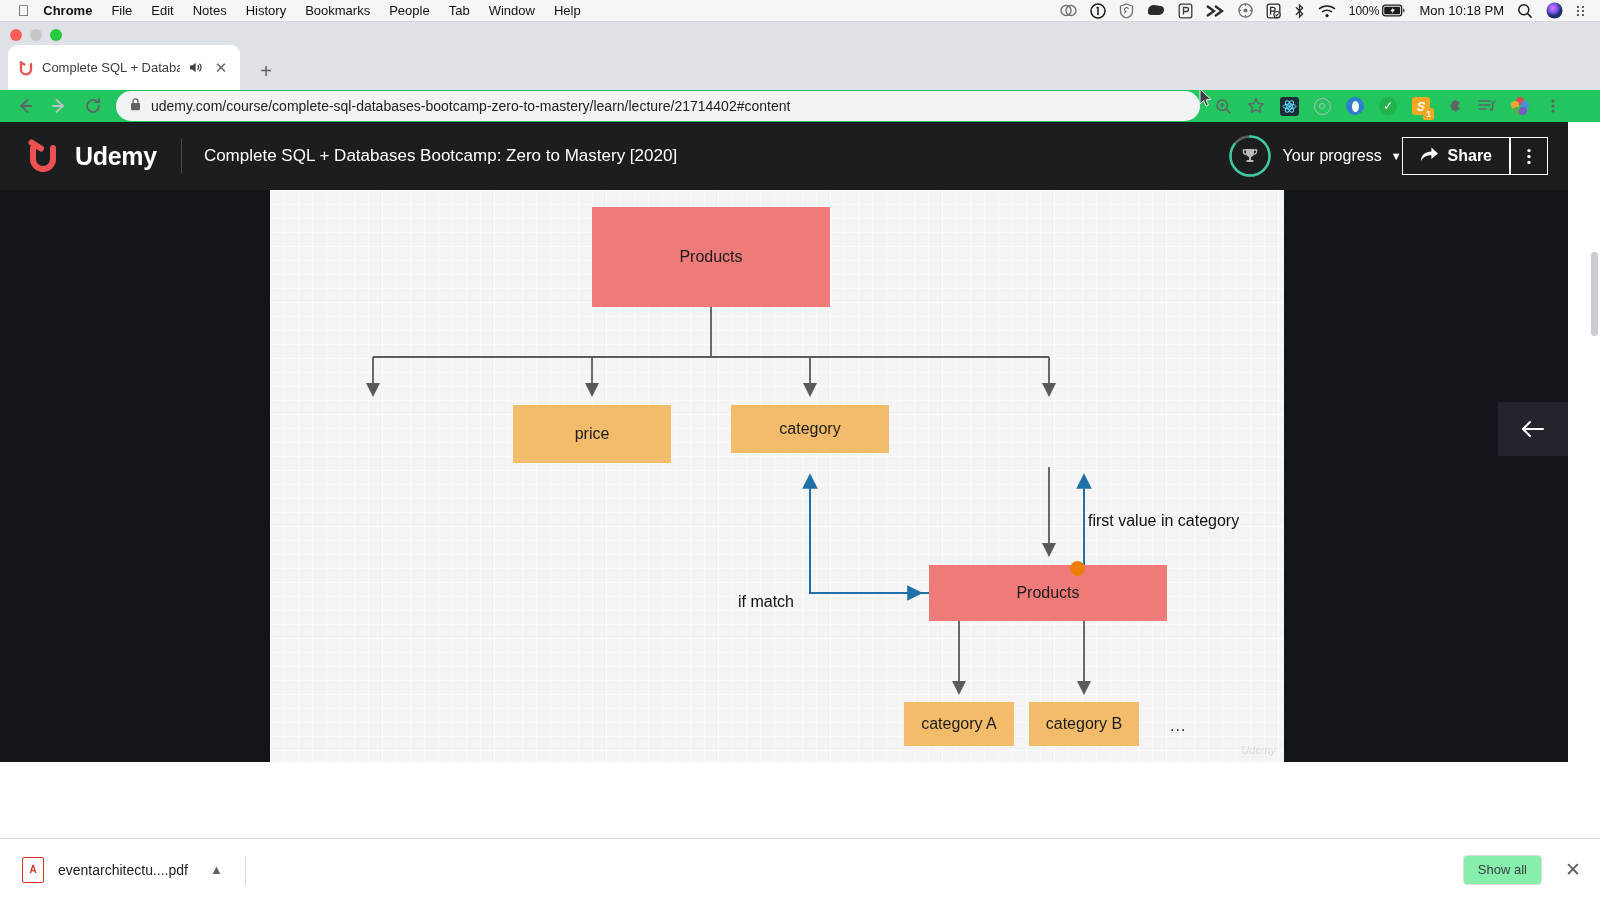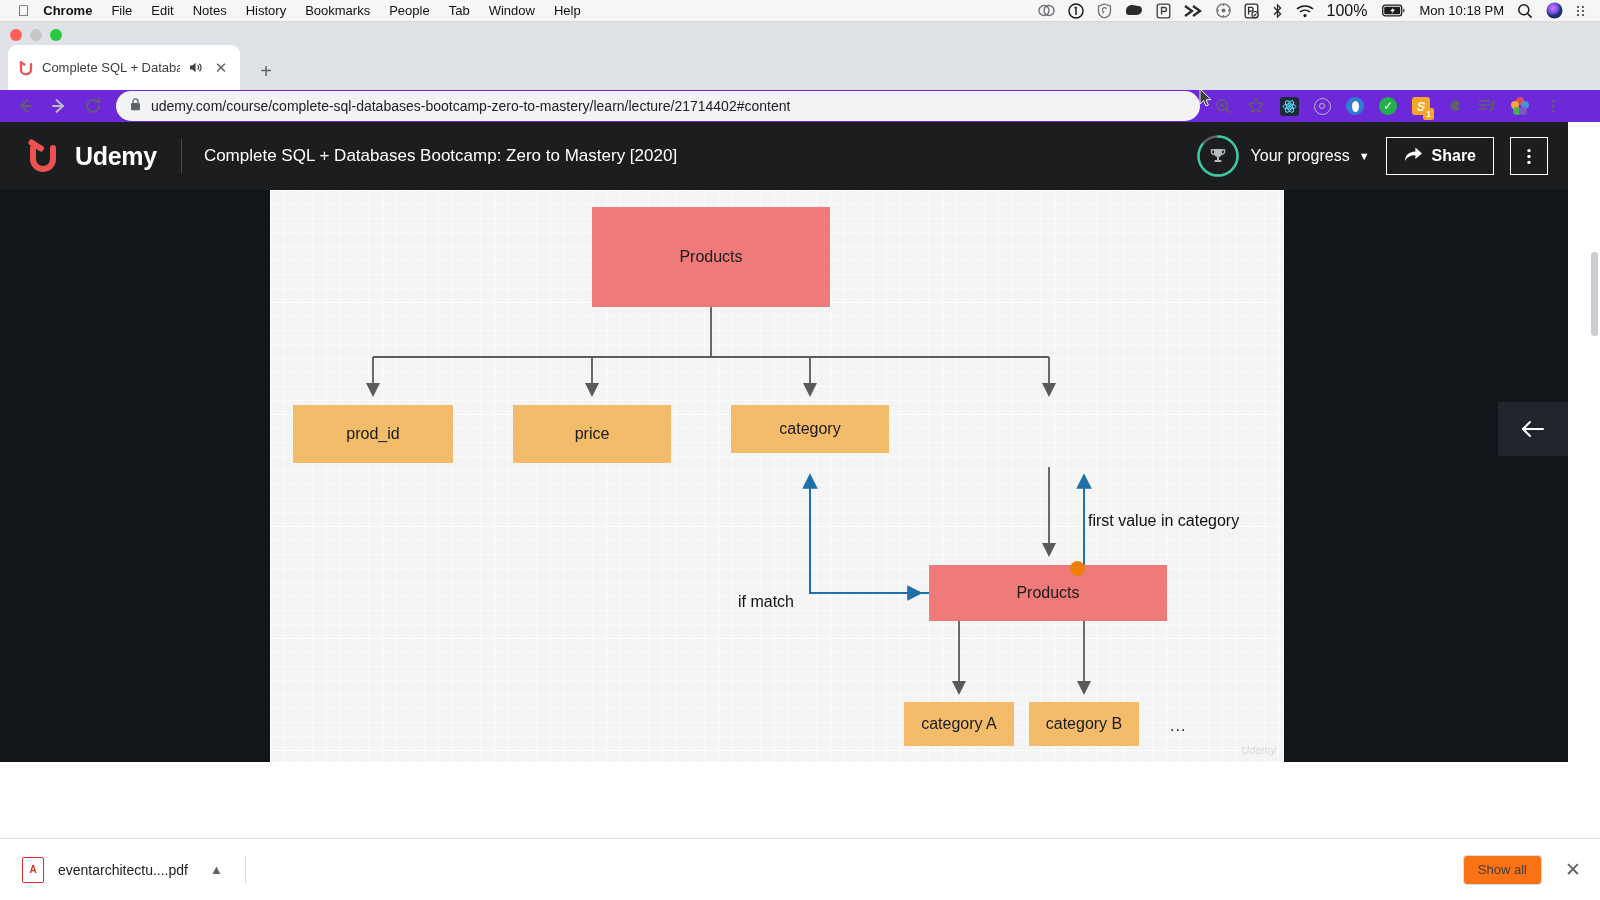--- a/index.html
+++ b/index.html
@@ -16,21 +16,21 @@
     background: #f6f6f6; border-bottom: 1px solid #d8d8d8;
     display: flex; align-items: center; padding: 0 8px;
     font-size: 13px; color: #101010;
   }
   .macbar .apple { font-size: 15px; margin: 0 14px 0 10px; line-height: 1; }
   .macbar .mi { margin-right: 19px; white-space: nowrap; }
   .macbar .mi.bold { font-weight: bold; }
   .macbar .right { margin-left: auto; display: flex; align-items: center; gap: 13px; padding-right: 4px; }
   .macbar .right .ic { display: flex; align-items: center; justify-content: center; }
   .macbar .clock { font-size: 13px; white-space: nowrap; }
-  .batt { font-size: 16px; white-space: nowrap; display:flex; align-items:center; gap:15px;}
+  .batt { font-size: 12px; white-space: nowrap; display:flex; align-items:center; gap:3px;}
 
   
   .tabstrip {
     position: absolute; top: 22px; left: 0; width: 1600px; height: 68px;
     background: #dee1e6;
   }
   .trafficlights { position: absolute; top: 7px; left: 10px; display: flex; gap: 8px; }
   .tl { width: 12px; height: 12px; border-radius: 50%; }
   .tl.r { background: #ff5f57; } .tl.y { background: #c6c6c6; } .tl.g { background: #28c840; }
 
@@ -45,21 +45,21 @@
     white-space: nowrap; text-overflow: clip; max-width: 148px;
   }
   .tab .mute { width: 16px; flex: none; display:flex;align-items:center;justify-content:center;}
   .tab .x { width: 18px; height: 18px; flex: none; display: flex; align-items: center; justify-content: center; font-size: 15px; color: #5f6368; }
   .newtab { position: absolute; top: 36px; left: 253px; width: 26px; height: 26px;
     display: flex; align-items: center; justify-content: center; font-size: 20px; color: #5f6368; font-weight: 300;}
 
   
   .toolbar {
     position: absolute; top: 90px; left: 0; width: 1600px; height: 32px;
-    background: #6d28d9; display: flex; align-items: center; padding: 0 8px;
+    background: #22c55e; display: flex; align-items: center; padding: 0 8px;
   }
   .navbtn { width: 34px; height: 34px; display: flex; align-items: center; justify-content: center;
     font-size: 19px; color: #5f6368; flex: none; }
   .navbtn.dim { color: #bdc1c6; }
   .omnibox {
     flex: 1; height: 30px; background: #f1f3f4; border-radius: 16px;
     display: flex; align-items: center; padding: 0 14px; gap: 10px;
     margin: 0 8px 0 6px; max-width: 1084px;
   }
   .omnibox .lock { font-size: 12px; color: #5f6368; }
@@ -85,21 +85,21 @@
   
   .udemy-header {
     position: absolute; top: 122px; left: 0; width: 1568px; height: 68px;
     background: #1c1d1f; display: flex; align-items: center; padding: 0 20px;
   }
   .ulogo { display: flex; align-items: center; gap: 9px; margin-left: 6px; }
   .ulogo .mark { width: 40px; height: 40px; }
   .ulogo .word { color: #fff; font-size: 25px; font-weight: bold; letter-spacing: -0.3px; }
   .vdiv { width: 1px; height: 34px; background: #4a4c4f; margin: 0 22px 0 24px; }
   .course-title { color: #fff; font-size: 17px; white-space: nowrap; }
-  .uheader-right { margin-left: auto; display: flex; align-items: center; gap: 16px; }
+  .uheader-right { margin-left: auto; display: flex; align-items: center; }
   .progress-wrap { display: flex; align-items: center; gap: 11px; }
   .progress-ring { width: 44px; height: 44px; position: relative; }
   .progress-ring .trophy { position: absolute; inset: 0; display: flex; align-items: center; justify-content: center; font-size: 18px; }
   .progress-label { color: #fff; font-size: 16px; display: flex; align-items: center; gap: 9px; white-space: nowrap; }
   .chev { font-size: 11px; }
   .share-btn {
     border: 1px solid #fff; color: #fff; background: transparent; height: 38px;
     padding: 0 17px; font-size: 16px; font-weight: bold; display: flex;
     align-items: center; gap: 9px; font-family: inherit; white-space: nowrap;
   }
@@ -158,21 +158,21 @@
   .dl-item { display: flex; align-items: center; gap: 14px; padding-left: 8px; }
   .pdf-ic {
     width: 22px; height: 26px; border: 1.6px solid #d93025; border-radius: 2px; color: #d93025;
     font-size: 10px; font-weight: bold; display: flex; align-items: center; justify-content: center;
   }
   .dl-name { font-size: 14px; color: #202124; white-space: nowrap; }
   .dl-caret { font-size: 13px; color: #5f6368; margin-left: 8px; }
   .shelf-sep { width: 1px; height: 28px; background: #dadce0; margin-left: 22px; }
   .shelf-right { margin-left: auto; display: flex; align-items: center; gap: 18px; }
   .showall {
-    border: 1px solid #dadce0; border-radius: 4px; background: #f97316; font-family: inherit;
+    border: 1px solid #dadce0; border-radius: 4px; background: #86efac; font-family: inherit;
     font-size: 13px; color: #3c4043; height: 30px; padding: 0 14px; white-space: nowrap;
   }
   .shelf-x { font-size: 19px; color: #5f6368; width: 26px; height: 26px;
     display: flex; align-items: center; justify-content: center; }
 
   .scroll-track { position: absolute; right: 0; top: 122px; width: 11px; height: 640px; background: transparent; }
   .scroll-thumb { position: absolute; right: 2px; top: 130px; width: 7px; height: 84px; background: #c9ccd0; border-radius: 4px; }
 </style>
 </head>
 <body>
@@ -521,23 +521,20 @@
 
         <path d="M659 403 H540 V291" stroke="#1f6fa8" stroke-width="2" fill="none" marker-end="url(#ablue)"></path>
         <path d="M540 403 H645" stroke="#1f6fa8" stroke-width="2" fill="none" marker-end="url(#ablue)"></path>
 
         <path d="M814 375 V291" stroke="#1f6fa8" stroke-width="2" fill="none" marker-end="url(#ablue)"></path>
       </svg>
 
       <div class="node red" style="left:322px;top:17px;width:238px;height:100px;">
         <span>Products</span>
       </div>
-      <div class="node orange" style="left:23px;top:215px;width:160px;height:58px;">
-        <span>prod_id</span>
-      </div>
       <div class="node orange" style="left:243px;top:215px;width:158px;height:58px;">
         <span>price</span>
       </div>
       <div class="node orange" style="left:461px;top:215px;width:158px;height:48px;text-align:right;">
         <span>category</span>
       </div>
       <div class="node red" style="left:659px;top:375px;width:238px;height:56px;">
         <span>Products</span>
         <span class="dot-marker" style="left:141px;top:-4px;"></span>
       </div>

